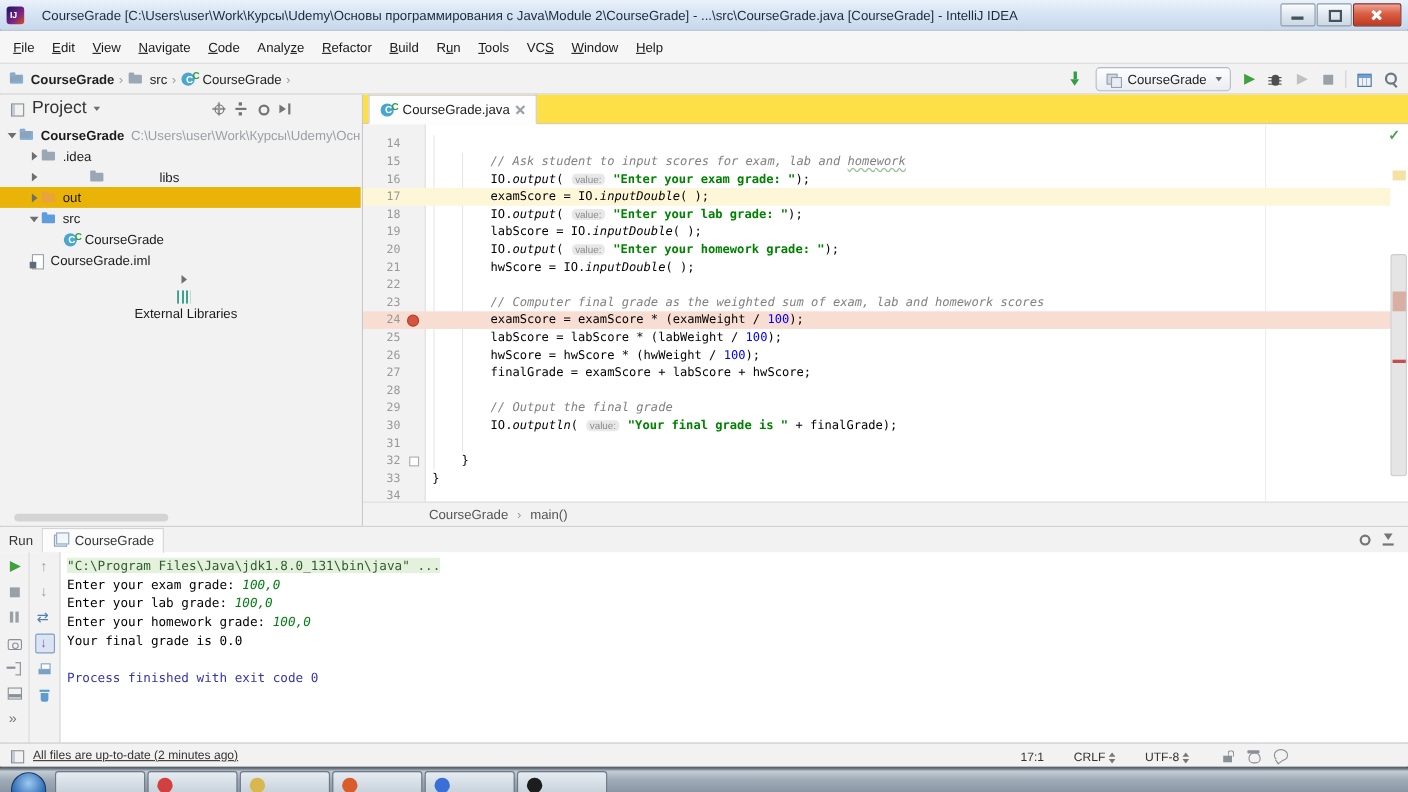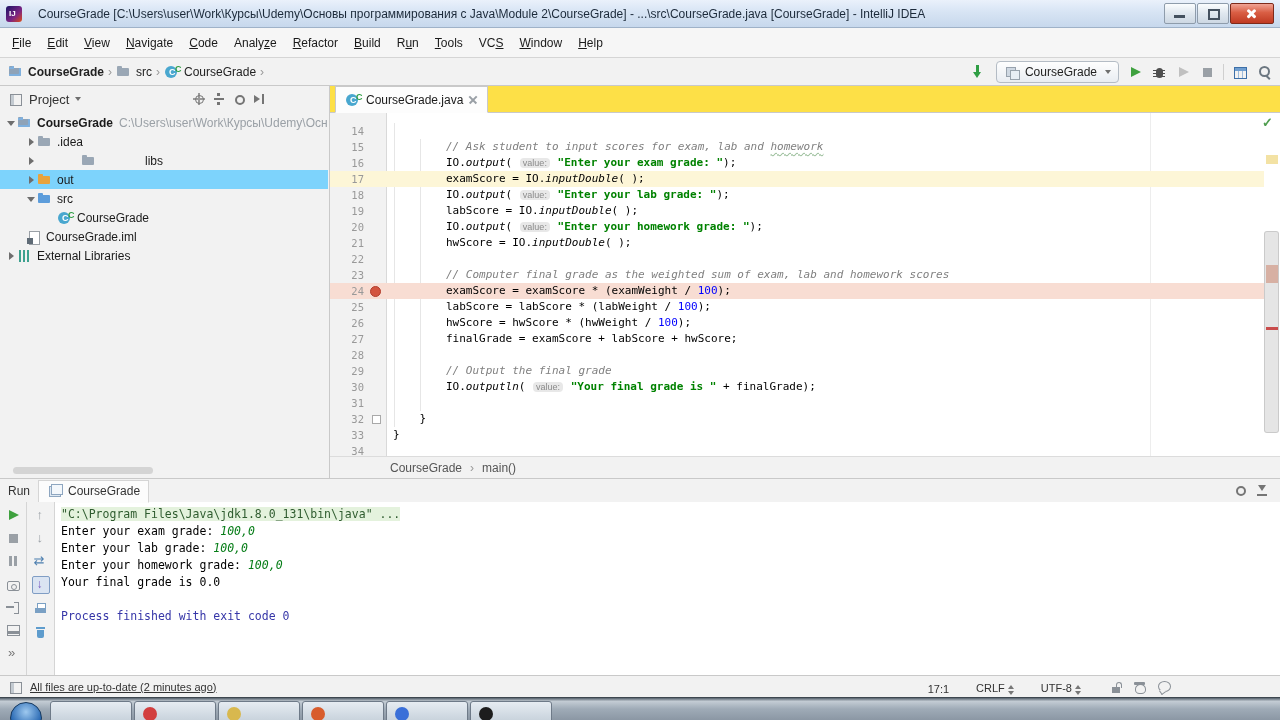--- a/index.html
+++ b/index.html
@@ -114,26 +114,26 @@
   .i-library::before{content:'';position:absolute;left:2px;top:2px;width:12px;height:12px;
     background:repeating-linear-gradient(90deg,#3da18f 0 2px,rgba(0,0,0,0) 2px 4px);}
   
   .chv{width:11px;height:16px;position:relative;display:inline-block;flex:none;}
   .chv.r::before{content:'';position:absolute;left:3px;top:4px;border-left:5px solid #6e6e6e;border-top:4px solid transparent;border-bottom:4px solid transparent;}
   .chv.d::before{content:'';position:absolute;left:1px;top:6px;border-top:5px solid #6e6e6e;border-left:4px solid transparent;border-right:4px solid transparent;}
   .chv.none{visibility:hidden;}
   
   .main{position:absolute;left:0;top:86px;width:100%;height:392px;}
   .project{position:absolute;left:0;top:0;width:330px;height:100%;background:#f2f2f2;border-right:1px solid #c9c9c9;box-sizing:border-box;}
-  .pp-header{position:relative;height:26px;display:flex;align-items:center;padding-left:8px;font-size:13px;color:#333;}
+  .pp-header{position:relative;height:26px;display:flex;align-items:center;padding-left:8px;font-size:16px;color:#333;}
   .pp-header .chevd{border-top:4px solid #6e6e6e;border-left:3.5px solid transparent;border-right:3.5px solid transparent;margin-left:6px;}
   .pp-actions{position:absolute;right:62px;top:5px;display:flex;align-items:center;gap:4px;}
   .tree{position:absolute;left:0;top:27px;right:1px;bottom:14px;overflow:hidden;}
   .tree-row{display:flex;align-items:center;height:19px;font-size:12px;color:#1a1a1a;white-space:nowrap;}
-  .tree-row.sel{background:#7dd3fc;}
+  .tree-row.sel{background:#eab308;}
   .tree-row .lbl{margin-left:4px;}
   .tree-row .lbl.b{font-weight:bold;}
   .tree-row .path{margin-left:6px;color:#9aa0a6;overflow:hidden;text-overflow:clip;}
   .pp-hscroll{position:absolute;left:13px;bottom:4px;width:140px;height:7px;background:#d4d4d4;border-radius:4px;}
   
   .editor{position:absolute;left:330px;top:0;right:0;height:100%;background:#fff;}
   .tabstrip{position:relative;height:27px;background:#fde047;border-bottom:1px solid #c9c9c9;display:flex;align-items:flex-end;padding-left:5px;box-sizing:border-box;}
   .etab{height:25px;display:flex;align-items:center;gap:5px;padding:0 9px;background:#fdfdfd;
     border:1px solid #c9c9c9;border-bottom:1px solid #fdfdfd;margin-bottom:-1px;font-size:12px;color:#1a1a1a;}
   .tab-x{position:relative;width:10px;height:10px;}
@@ -313,21 +313,21 @@
           </div>
           <div class="tree-row" style="padding-left: 46px;">
             <span class="chv none"></span>
             <span class="i i-class-run"></span>
             <span class="lbl">CourseGrade</span>
           </div>
           <div class="tree-row" style="padding-left: 26px;">
             <span class="i i-iml"></span>
             <span class="lbl">CourseGrade.iml</span>
           </div>
-          <div class="tree-row" style="padding-left: 6px;">
+          <div class="tree-row" style="padding-left: 6px; flex-direction: column;">
             <span class="chv r"></span>
             <span class="i i-library"></span>
             <span class="lbl">External Libraries</span>
           </div>
         </div>
       <div class="pp-hscroll"></div>
     </div>
 
     <div class="editor">
       <div class="tabstrip">

